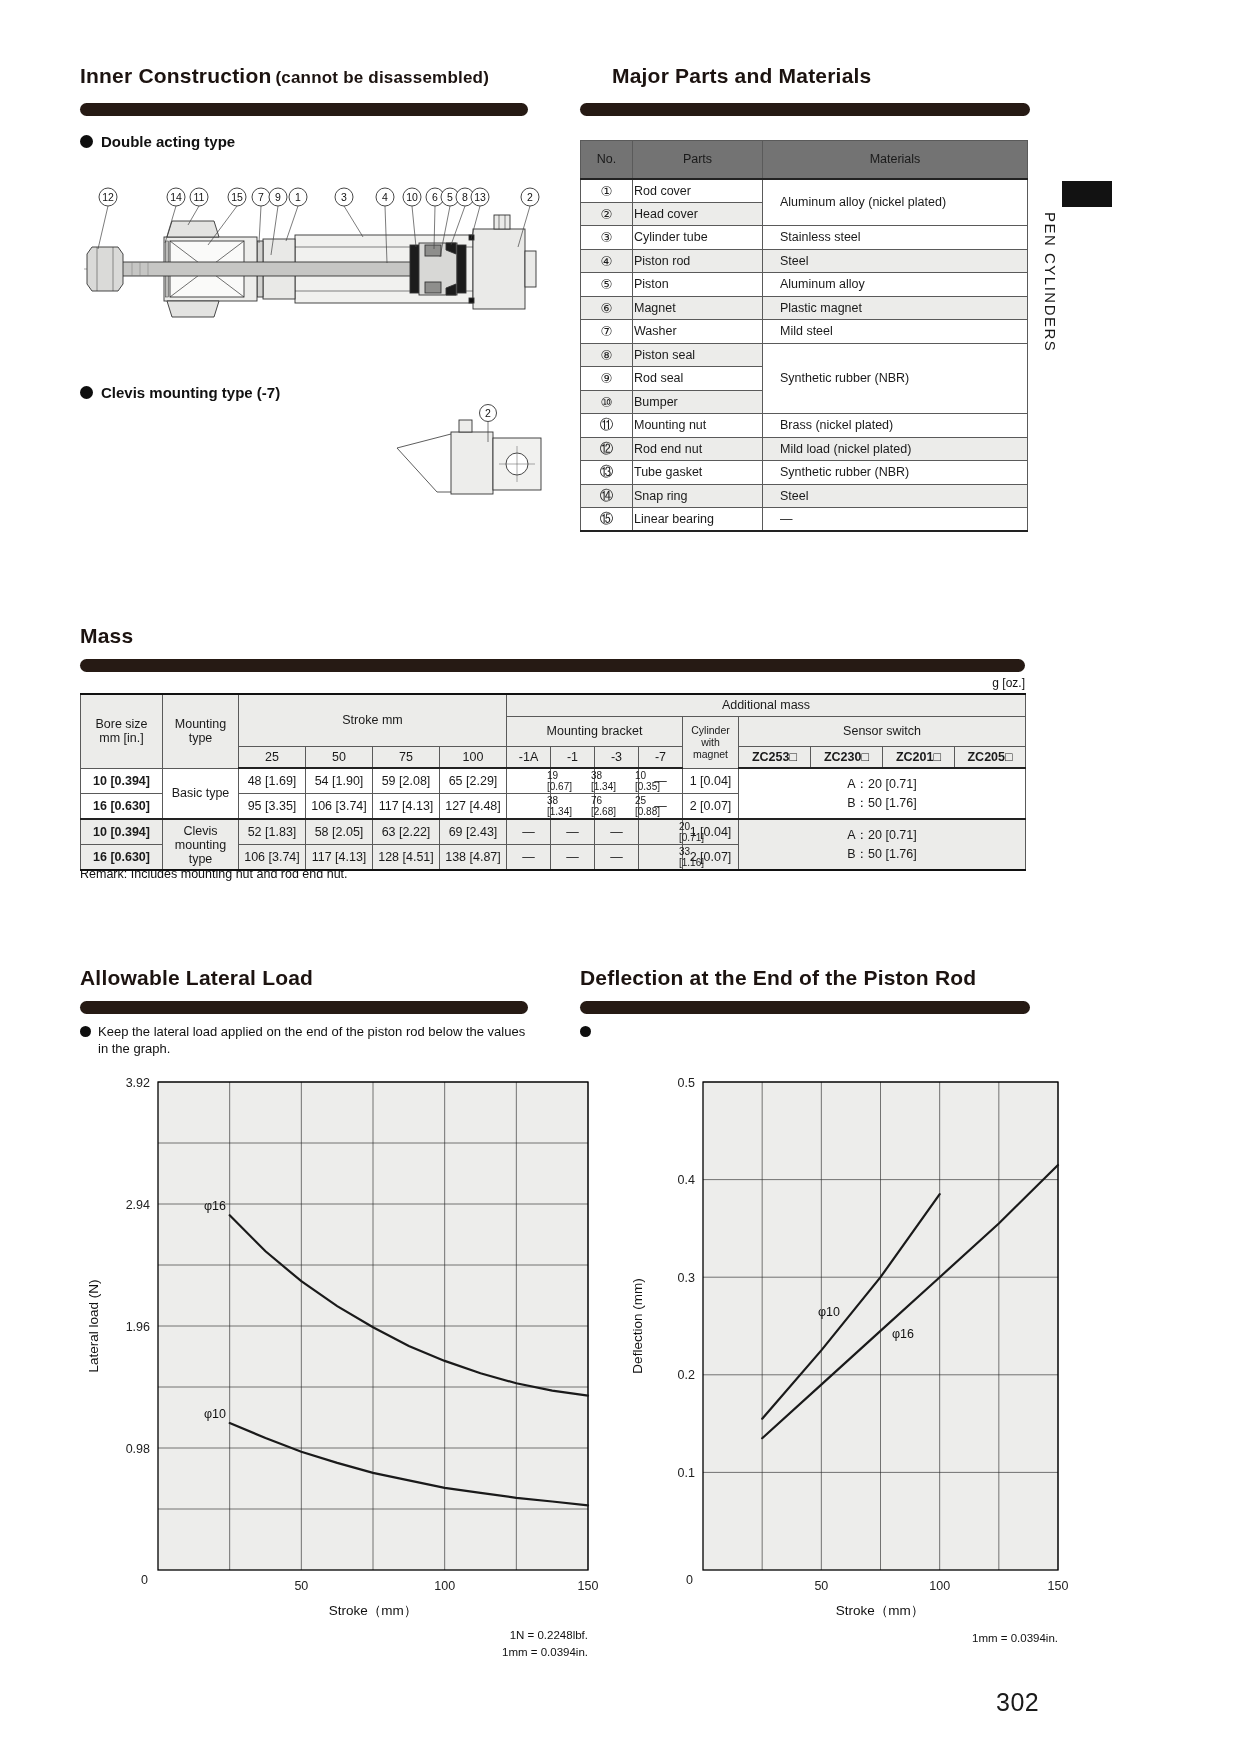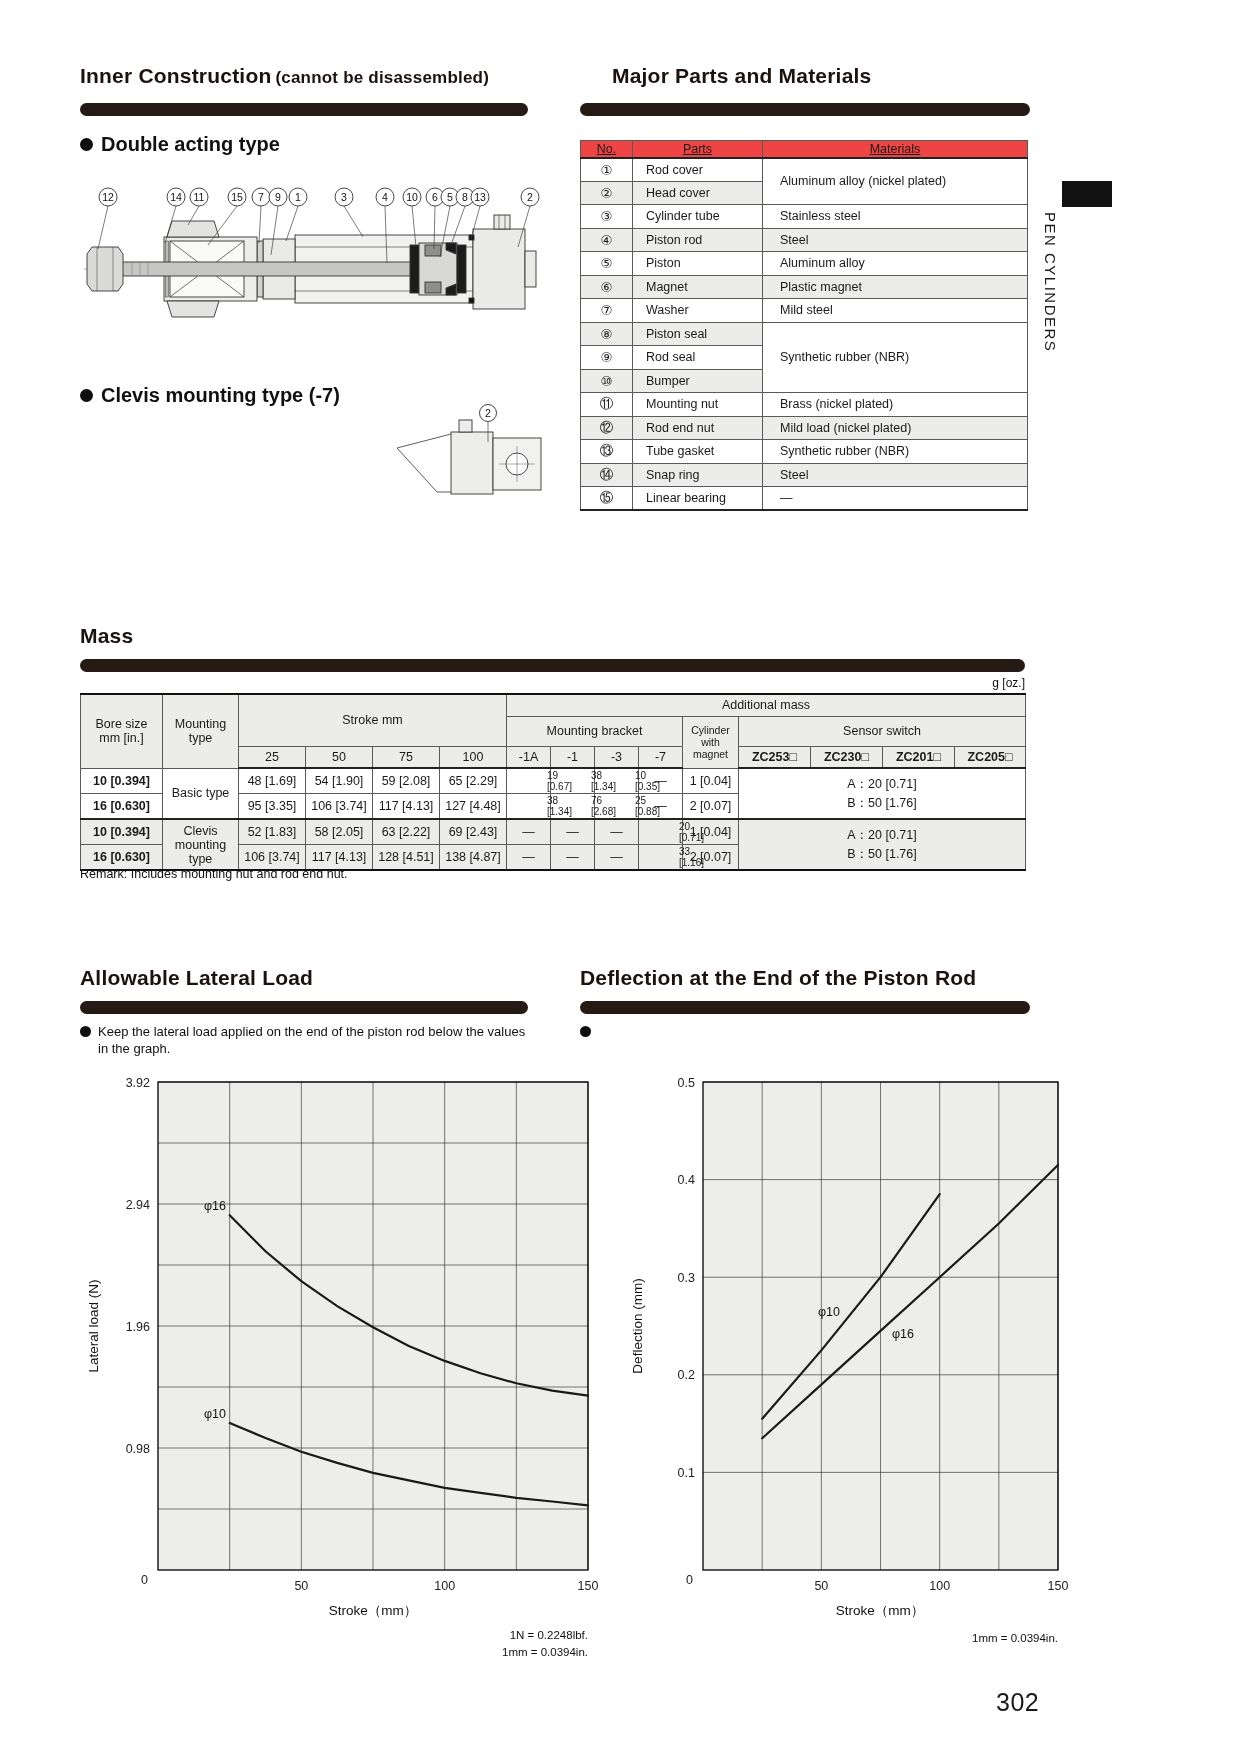--- a/index.html
+++ b/index.html
@@ -5,36 +5,36 @@
   * { margin:0; padding:0; box-sizing:border-box; }
   html,body { background:#fff; }
   body { width:1240px; height:1754px; position:relative; overflow:hidden;
          font-family:"Liberation Sans","DejaVu Sans",sans-serif; color:#1a1a1a; }
   .abs { position:absolute; }
 
   .sec-title { font-size:21px; font-weight:bold; color:#1c1310; letter-spacing:.2px; }
   .sec-title .note { font-size:17px; margin-left:4px; }
   .bar { height:13px; border-radius:7px; background:#261a14; }
 
-  .bullet-head { display:flex; align-items:center; gap:8px; font-size:20px; font-weight:bold; color:#111; }
+  .bullet-head { display:flex; align-items:center; gap:8px; font-size:15px; font-weight:bold; color:#111; }
   .dot { width:13px; height:13px; border-radius:50%; background:#0e0e0e; flex:0 0 auto; }
   .bullet-para { display:flex; gap:7px; align-items:flex-start; }
   .bullet-para .dot { width:11px; height:11px; margin-top:3px; }
   .btext { font-size:13px; line-height:1.32; white-space:pre-line; color:#111; }
 
   .pre { white-space:pre-line; }
 
   
   .parts-table { border-collapse:collapse; width:448px; font-size:12.5px;
                  border-top:1.5px solid #222; border-bottom:2.5px solid #222; }
   .parts-table th, .parts-table td { border:1px solid #5a5a5a; height:23.5px; padding:0 4px; }
-  .parts-table thead th { background:#ef4444; font-weight:normal; text-align:center;
-                          border-bottom:2.5px solid #222; height:17px;text-decoration:underline; }
+  .parts-table thead th { background:#737373; font-weight:normal; text-align:center;
+                          border-bottom:2.5px solid #222; height:38px; }
   .parts-table td.no { text-align:center; width:52px; font-size:13.5px; }
-  .parts-table td.part { padding-left:13px; width:130px; }
+  .parts-table td.part { padding-left:1px; width:130px; }
   .parts-table td.mat { padding-left:17px; }
   .parts-table tr.even td { background:#ececea; }
   .parts-table td.merged { background:#fff !important; }
 
   
   .mass-table { border-collapse:collapse; width:945px; font-size:12.5px;
                 border-top:2.5px solid #111; border-bottom:2.5px solid #111; table-layout:fixed; }
   .mass-table th, .mass-table td { border:1px solid #5a5a5a; text-align:center; padding:1px 2px; }
   .mass-table thead th { background:#ececea; font-weight:normal; line-height:1.15; }
   .mass-table thead tr.h1 th { height:22px; }

